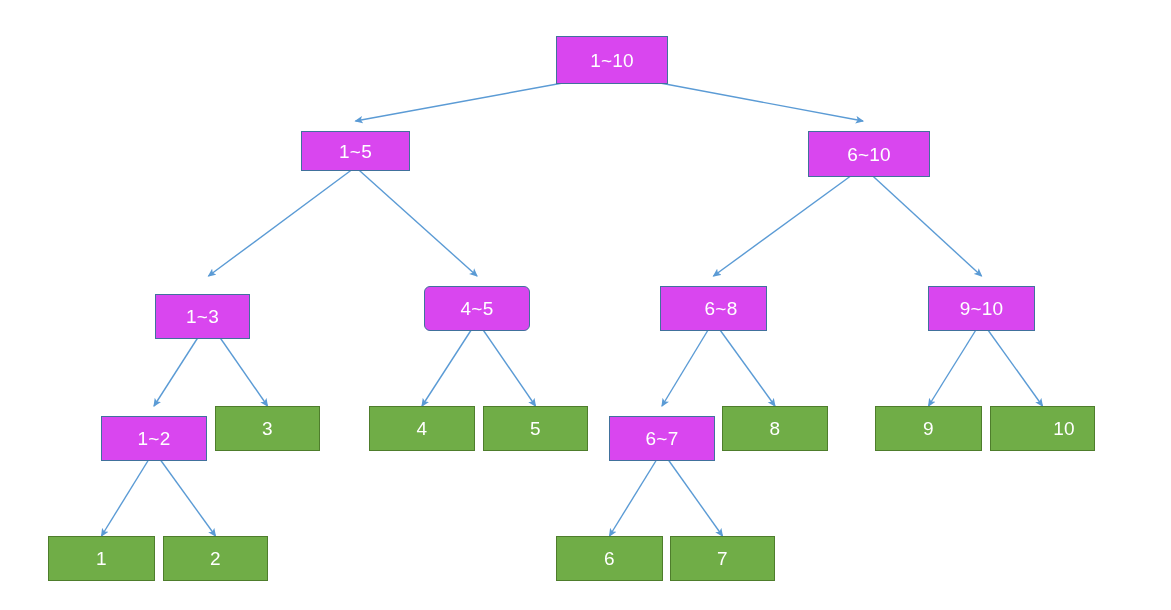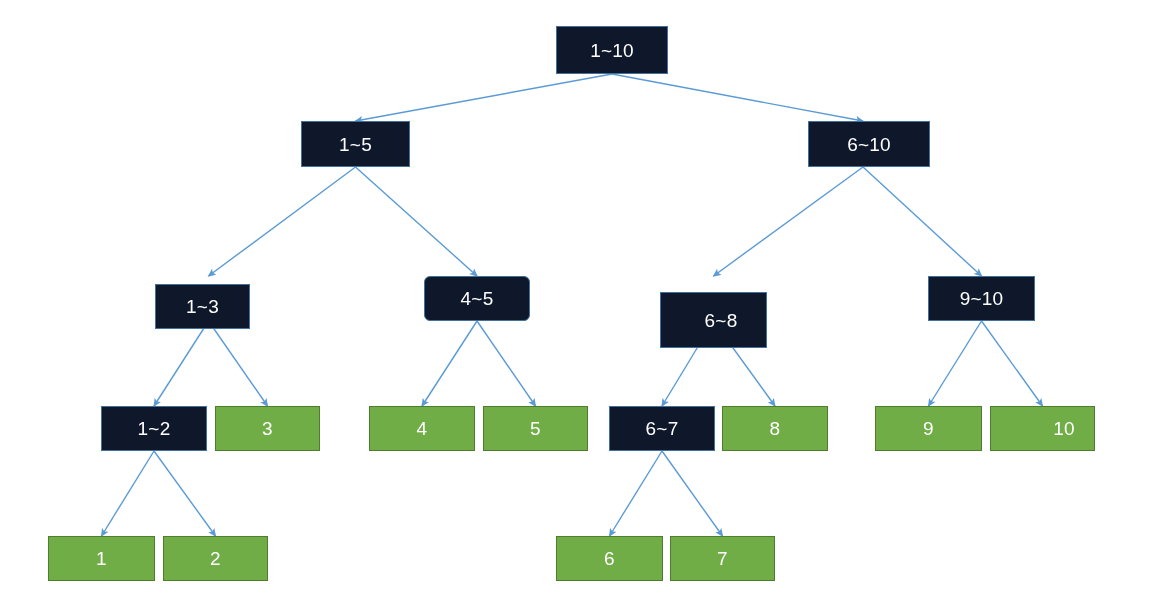--- a/index.html
+++ b/index.html
@@ -31,22 +31,23 @@
     justify-content: center;
     color: #ffffff;
     font-size: 19px;
     font-weight: 400;
     letter-spacing: 0.2px;
     line-height: 1;
     white-space: nowrap;
     user-select: none;
   }
   .node.internal {
-    background: #0f172a;
+    background: #d946ef;
     border: 1px solid #41719C;
+    margin-top: 10px;
   }
   .node.leaf {
     background: #70AD47;
     border: 1px solid #4E7D2C;
   }
   .node-label {
     pointer-events: none;
   }
 </style>
 </head>
@@ -75,33 +76,33 @@
       <line x1="981.5" y1="321" x2="1042.5" y2="406" stroke="#5B9BD5" stroke-width="1.4" marker-end="url(#arrowhead)"></line>
       <line x1="154" y1="451" x2="101.5" y2="536" stroke="#5B9BD5" stroke-width="1.4" marker-end="url(#arrowhead)"></line>
       <line x1="154" y1="451" x2="215.5" y2="536" stroke="#5B9BD5" stroke-width="1.4" marker-end="url(#arrowhead)"></line>
       <line x1="662" y1="451" x2="609.5" y2="536" stroke="#5B9BD5" stroke-width="1.4" marker-end="url(#arrowhead)"></line>
       <line x1="662" y1="451" x2="722.5" y2="536" stroke="#5B9BD5" stroke-width="1.4" marker-end="url(#arrowhead)"></line>
     </svg>
   <div id="nodes">
       <div class="node internal" style="left: 556px; top: 26px; width: 112px; height: 48px;">
         <span class="node-label">1~10</span>
       </div>
-      <div class="node internal" style="left: 301px; top: 121px; width: 109px; height: 46px;">
+      <div class="node internal" style="left: 301px; top: 121px; width: 109px; height: 40px;">
         <span class="node-label">1~5</span>
       </div>
       <div class="node internal" style="left: 808px; top: 121px; width: 122px; height: 46px;">
         <span class="node-label">6~10</span>
       </div>
       <div class="node internal" style="left: 155px; top: 284px; width: 95px; height: 45px;">
         <span class="node-label">1~3</span>
       </div>
       <div class="node internal" style="left: 424px; top: 276px; width: 106px; height: 45px; border-radius: 6px;">
         <span class="node-label">4~5</span>
       </div>
-      <div class="node internal" style="left: 660px; top: 292px; width: 107px; height: 56px; padding-left: 15px;">
+      <div class="node internal" style="left: 660px; top: 276px; width: 107px; height: 45px; padding-left: 15px;">
         <span class="node-label">6~8</span>
       </div>
       <div class="node internal" style="left: 928px; top: 276px; width: 107px; height: 45px;">
         <span class="node-label">9~10</span>
       </div>
       <div class="node internal" style="left: 101px; top: 406px; width: 106px; height: 45px;">
         <span class="node-label">1~2</span>
       </div>
       <div class="node leaf" style="left: 215px; top: 406px; width: 105px; height: 45px;">
         <span class="node-label">3</span>

